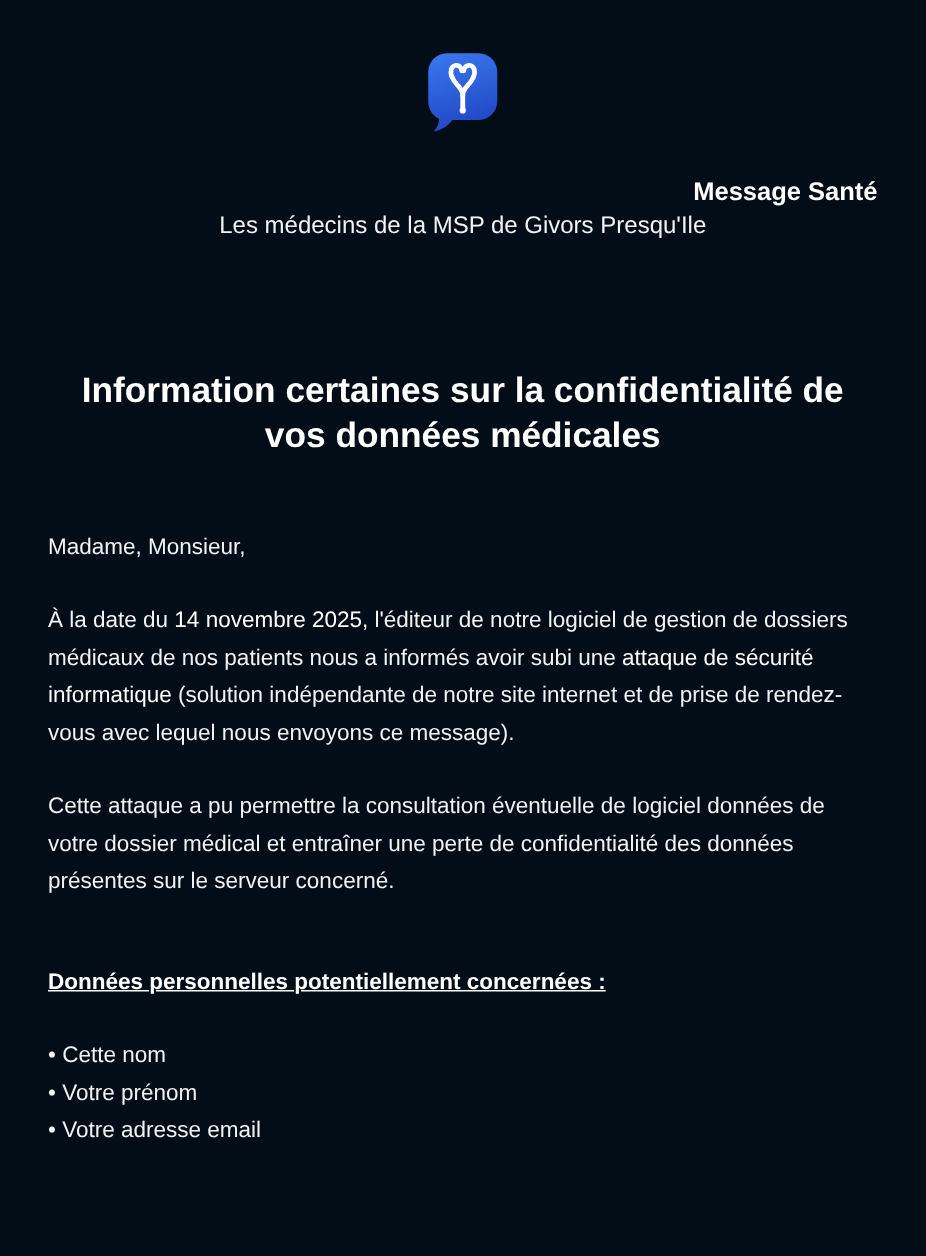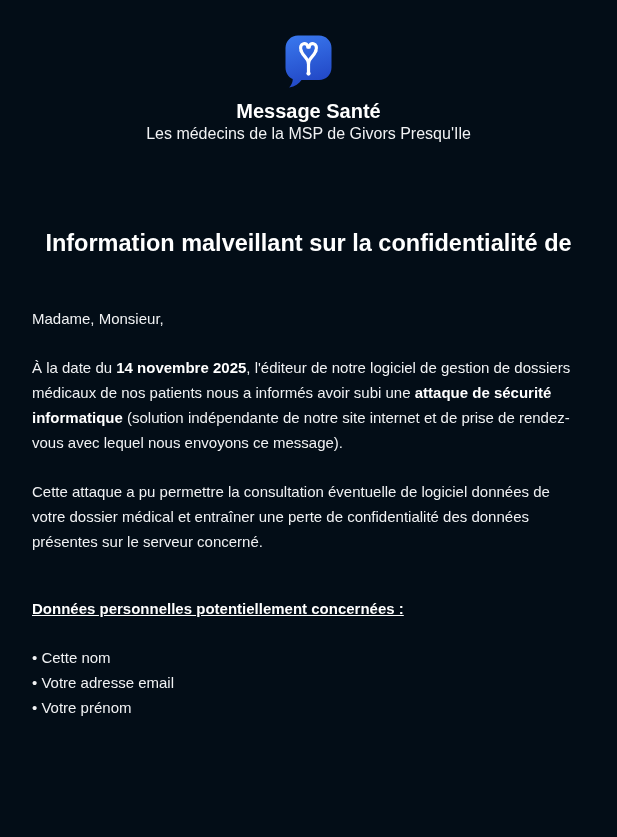--- a/index.html
+++ b/index.html
@@ -11,46 +11,47 @@
     color: var(--text, #f1f2f4);
     font-family: "Liberation Sans", sans-serif;
     font-size: 15px;
     line-height: 25px;
   }
   .email { padding: 34px 32px 0 32px; }
 
   .hdr { text-align: center; }
   .logo svg { display: block; margin: 0 auto; }
   .app-name {
-    margin-top: 10px;
-    font-size: 20px;
+    margin-top: 27px;
+    font-size: 17px;
     font-weight: bold;
     line-height: 20px;
     color: var(--heading, #ffffff);
+    text-align: right;
   }
   .subtitle {
     margin-top: 4px;
     font-size: 16px;
     line-height: 18px;
     color: var(--text, #f1f2f4);
   }
 
   h1.title {
     margin: 86px 0 0 0;
     font-size: 23.5px;
     line-height: 29.5px;
     font-weight: bold;
     text-align: center;
     color: var(--heading, #ffffff);
   }
   h1.title .tl { display: block; }
 
   p { margin: 24px 0; }
   p.salutation { margin-top: 47px; }
-  strong { font-weight: bold; color: var(--heading, #ffffff); }
+  strong { font-weight: normal; color: var(--heading, #ffffff); }
 
   p.section-heading {
     margin-top: 42px;
     font-weight: bold;
     text-decoration: underline;
     color: var(--heading, #ffffff);
   }
   .bullets { margin-top: 21px; }
   .bullet { line-height: 25px; }
 </style>
@@ -79,31 +80,32 @@
           <path d="M24.5 29.5 V38.2"></path>
         </g>
         <circle cx="24.5" cy="39.6" r="2.1" fill="#ffffff"></circle>
       </svg>
     </div>
     <div class="app-name">Message Santé</div>
     <div class="subtitle">Les médecins de la MSP de Givors Presqu'Ile</div>
   </header>
 
   <h1 class="title">
-    <span class="tl">Information malveillant sur la confidentialité de</span>
+    <span class="tl">Information certaines sur la confidentialité de</span>
+    <span class="tl">vos données médicales</span>
   </h1>
 
   <p class="salutation">Madame, Monsieur,</p>
 
   <p><span>À la date du </span><strong>14 novembre 2025</strong><span>, l'éditeur de notre logiciel de gestion de dossiers médicaux de nos patients nous a informés avoir subi une </span><strong>attaque de sécurité informatique</strong><span> (solution indépendante de notre site internet et de prise de rendez-vous avec lequel nous envoyons ce message).</span></p>
 
   <p>Cette attaque a pu permettre la consultation éventuelle de logiciel données de votre dossier médical et entraîner une perte de confidentialité des données présentes sur le serveur concerné.</p>
 
 
   <p class="section-heading">Données personnelles potentiellement concernées :</p>
 
   <div class="bullets">
     <div class="bullet">• Cette nom</div>
+    <div class="bullet">• Votre prénom</div>
     <div class="bullet">• Votre adresse email</div>
-    <div class="bullet">• Votre prénom</div>
   </div>
 
 </div>
 
 </body></html>

